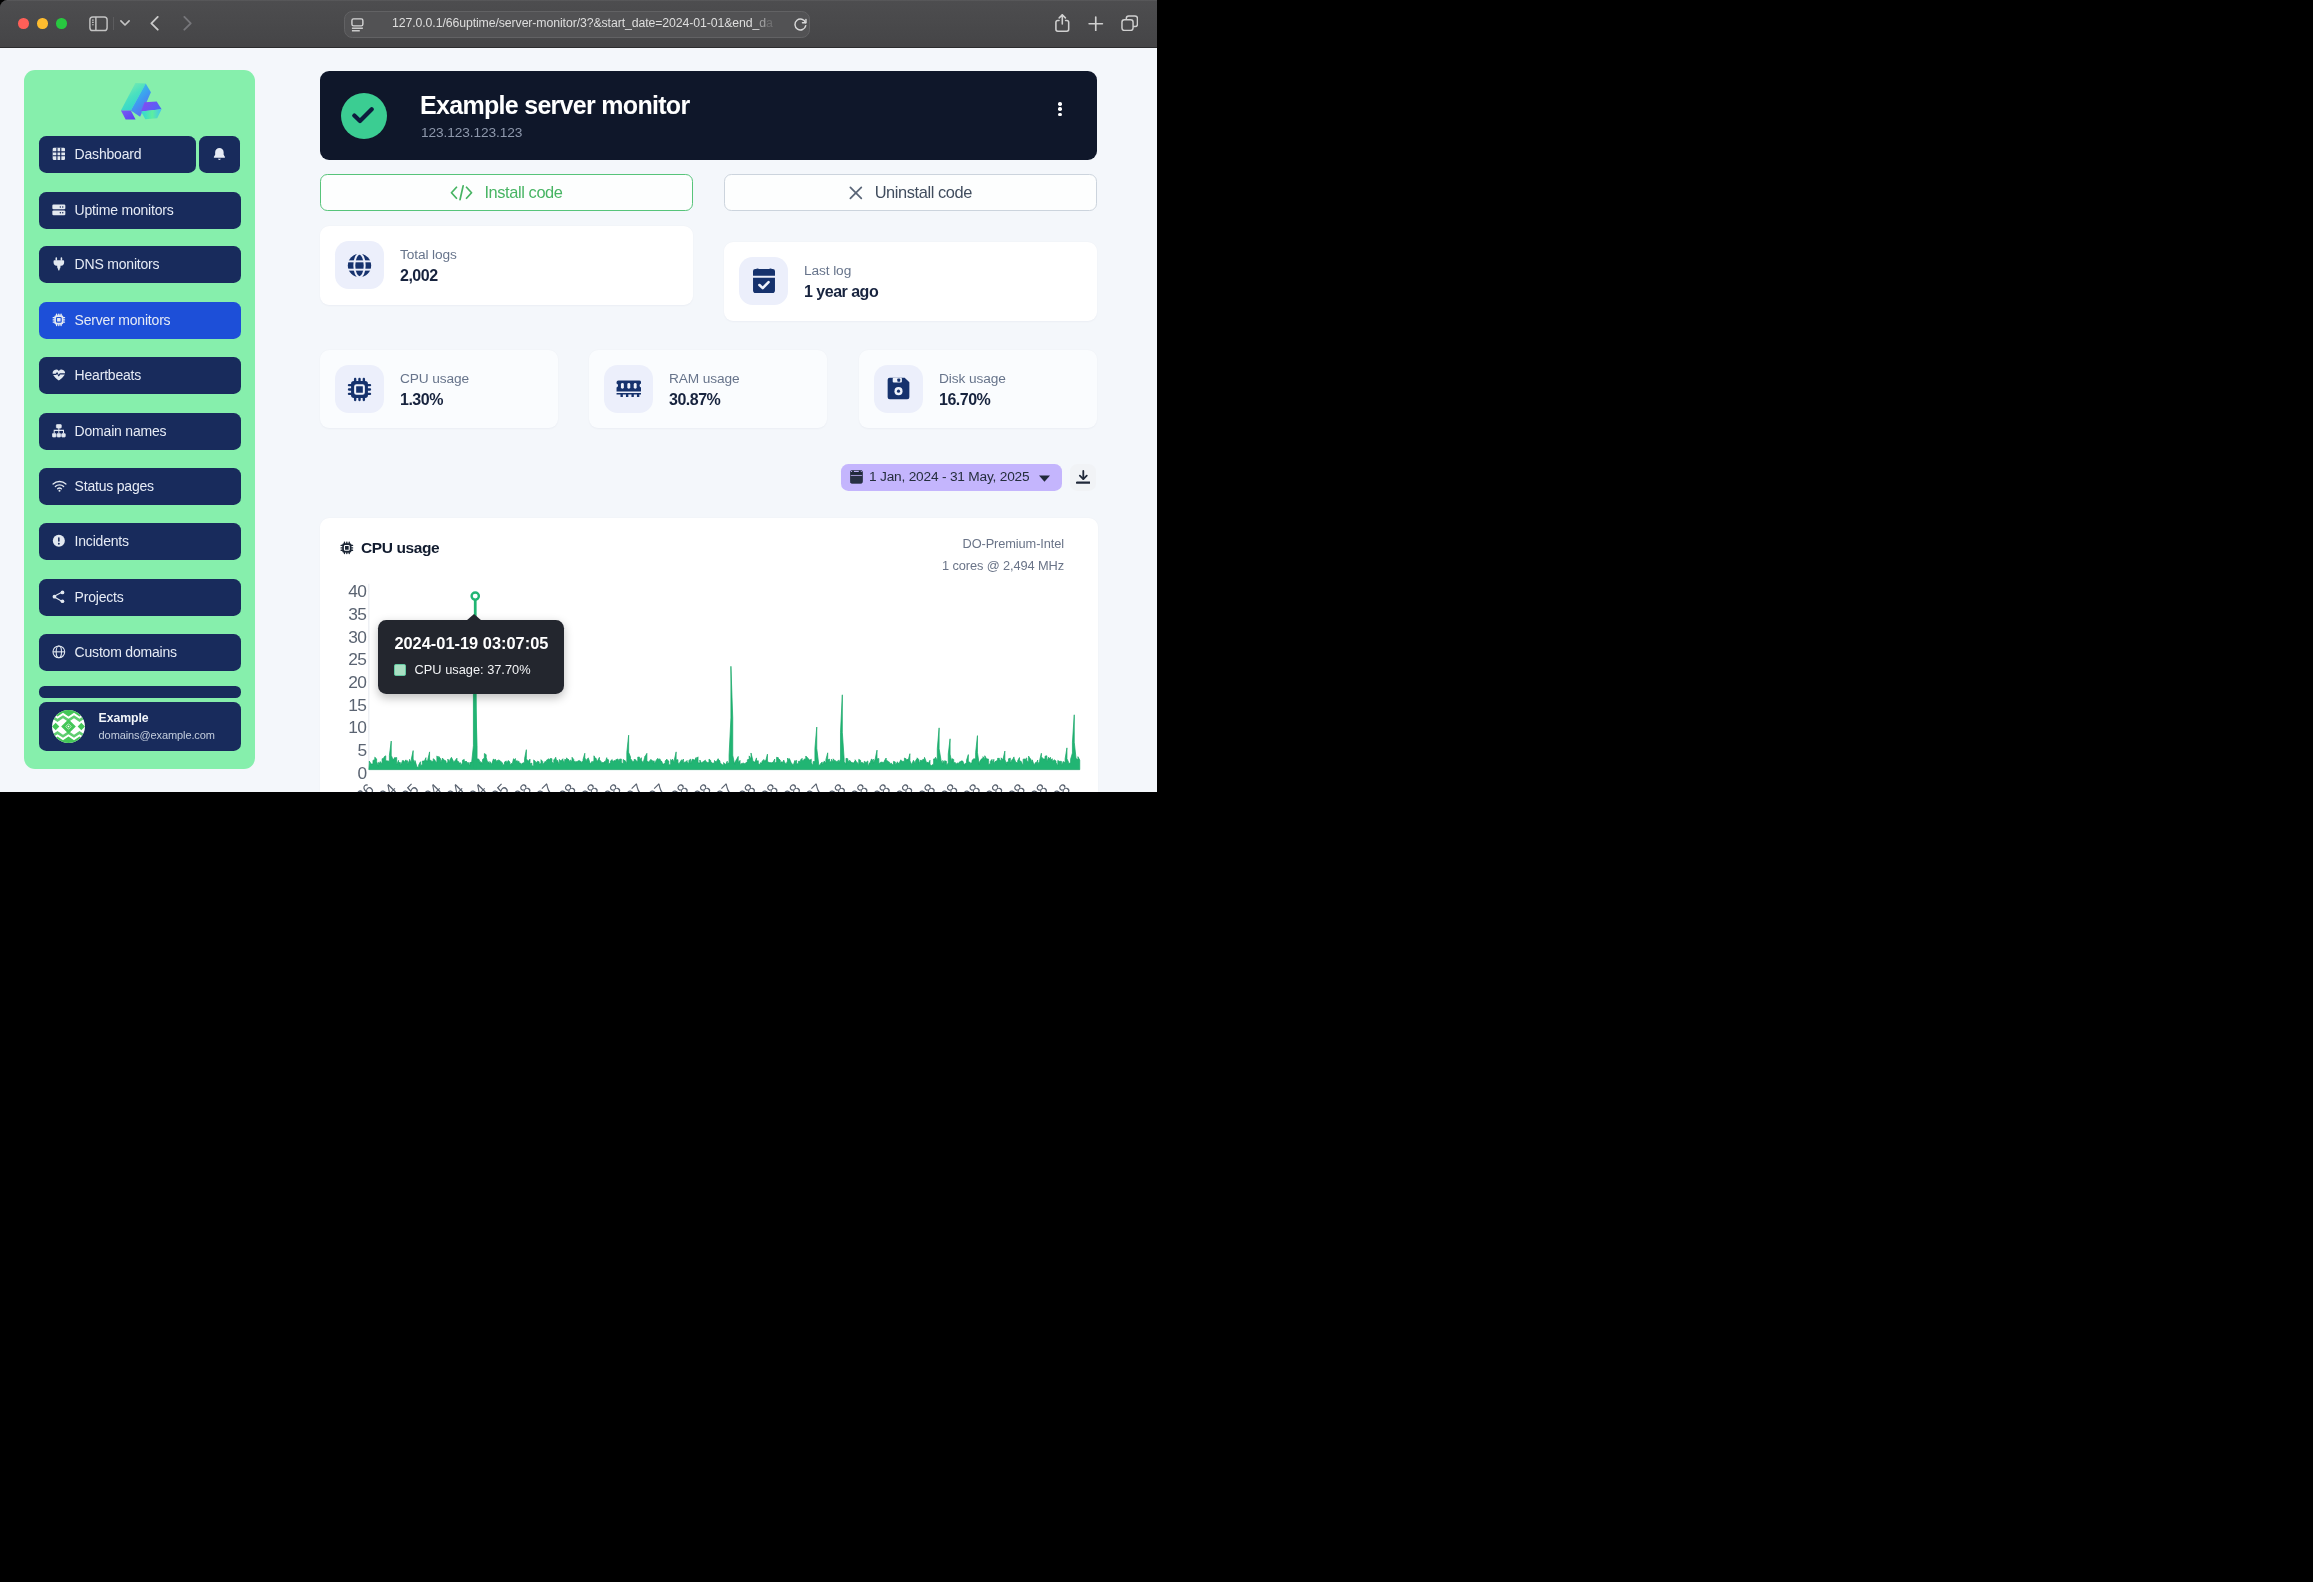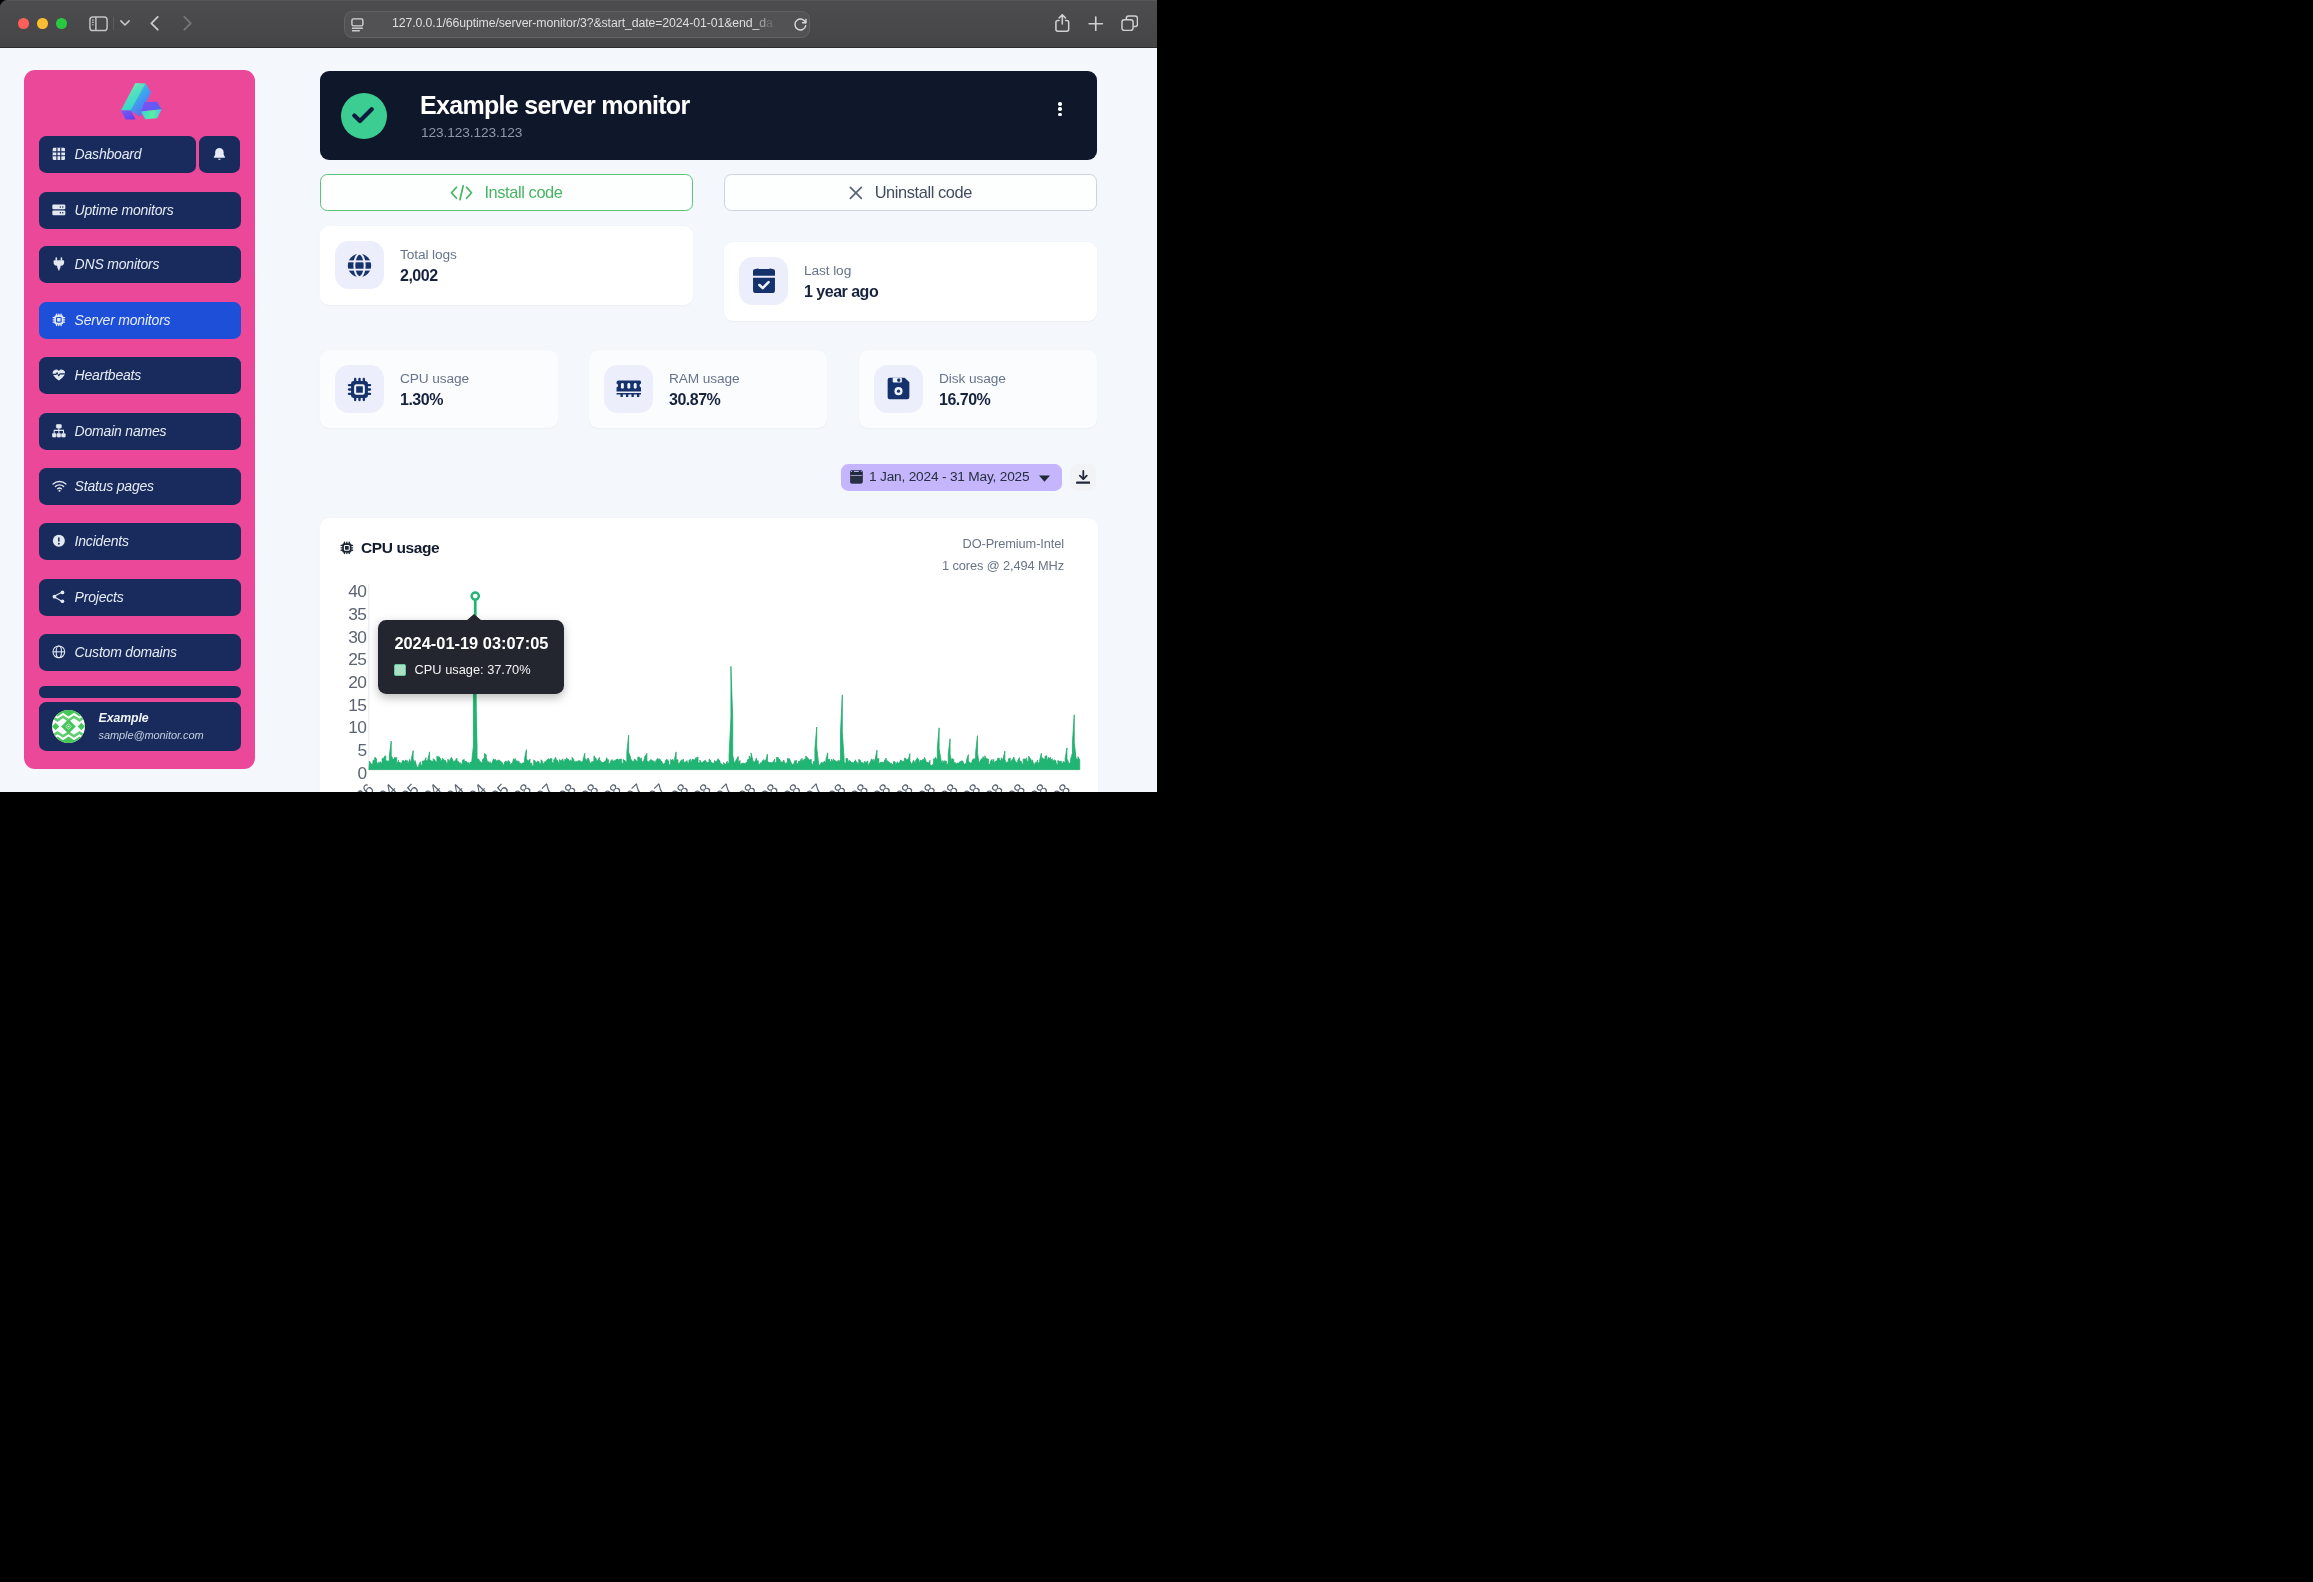--- a/index.html
+++ b/index.html
@@ -13,21 +13,21 @@
 .tl.y { left:37px; background:#febc2f; }
 .tl.g { left:56px; background:#28c840; }
 .cicon { position:absolute; color:#c9c9c9; }
 .urlbar { position:absolute; left:344px; top:11px; width:466px; height:26.5px; border-radius:8.2px;
   background:#525254; border:0.9px solid #626264; }
 .urltext { position:absolute; left:392px; top:0; height:48px; line-height:47px; font-size:12.3px; color:#dedede; letter-spacing:-0.1px; white-space:nowrap; }
 .urltext .f1 { opacity:.55; } .urltext .f2 { opacity:.22; }
 
 .page { position:absolute; left:0; top:48px; width:1157px; height:744px; background:#f4f7fb; }
 
-.sidebar { position:absolute; left:24px; top:22px; width:231px; height:699px; background:#ec4899; border-radius:11px;font-style:italic; }
+.sidebar { position:absolute; left:24px; top:22px; width:231px; height:699px; background:#86efac; border-radius:11px; }
 .mi { position:absolute; left:14.6px; width:202px; height:37px; background:#182b5c; border-radius:7.3px; color:#e6ebf5; }
 .mi .lbl { position:absolute; left:36px; top:0; line-height:37px; font-size:14px; letter-spacing:-0.2px; white-space:nowrap; }
 .mi svg.ic { position:absolute; left:13.7px; top:11.4px; }
 .mi.dash { width:157px; }
 .mi.bell { left:175px; width:41px; }
 .mi.active { background:#1d4fd8; }
 .profile { position:absolute; left:14.6px; top:632px; width:202px; height:49px; background:#182b5c; border-radius:7.3px; }
 .sep { position:absolute; left:14.6px; top:663px; width:202px; height:12px; background:#182b5c; border-radius:5.5px; }
 .pname { position:absolute; left:60px; top:9.1px; font-size:12.3px; font-weight:700; color:#f1f5fa; letter-spacing:-0.1px; }
 .pmail { position:absolute; left:60px; top:27px; font-size:11px; color:#c3cddd; letter-spacing:-0.1px; }
@@ -270,21 +270,21 @@
               <path d="M0 9l6 4 6-4 6 4 6-4 6 4 6-4v-3.4l-6 4-6-4-6 4-6-4-6 4-6-4z" opacity="0.85"></path>
               <path d="M0 33l6-4 6 4 6-4 6 4 6-4 6 4v5H0z"></path>
               <path d="M0 27l6-4 6 4 6-4 6 4 6-4 6 4v3.4l-6-4-6 4-6-4-6 4-6-4-6 4z" opacity="0.85"></path>
               <path d="M18 10l8 8-8 8-8-8z M18 14.6L14.6 18l3.4 3.4L21.4 18z" fill-rule="evenodd"></path>
               <path d="M18 15.2L20.8 18 18 20.8 15.2 18z M18 16.8L16.8 18l1.2 1.2L19.2 18z" fill-rule="evenodd"></path>
               <path d="M4 14l4 4-4 4-4-4z M32 14l4 4-4 4-4-4z"></path>
             </g>
           </g>
         </svg>
         <div class="pname">Example</div>
-        <div class="pmail">sample@monitor.com</div>
+        <div class="pmail">domains@example.com</div>
       </div>
     </div>
     <div class="hcard">
       <div class="checkc">
         <svg style="position:absolute;left:11px;top:12.8px" width="22" height="18.3" viewBox="0 0 24 20" fill="none" stroke="#0d1c3e" stroke-width="4.6" stroke-linecap="round" stroke-linejoin="round">
             <path d="M2.5 10.5l6.2 6L21.5 3.5"></path>
           </svg>
       </div>
       <div class="htitle">Example server monitor</div>
       <div class="hsub">123.123.123.123</div>

